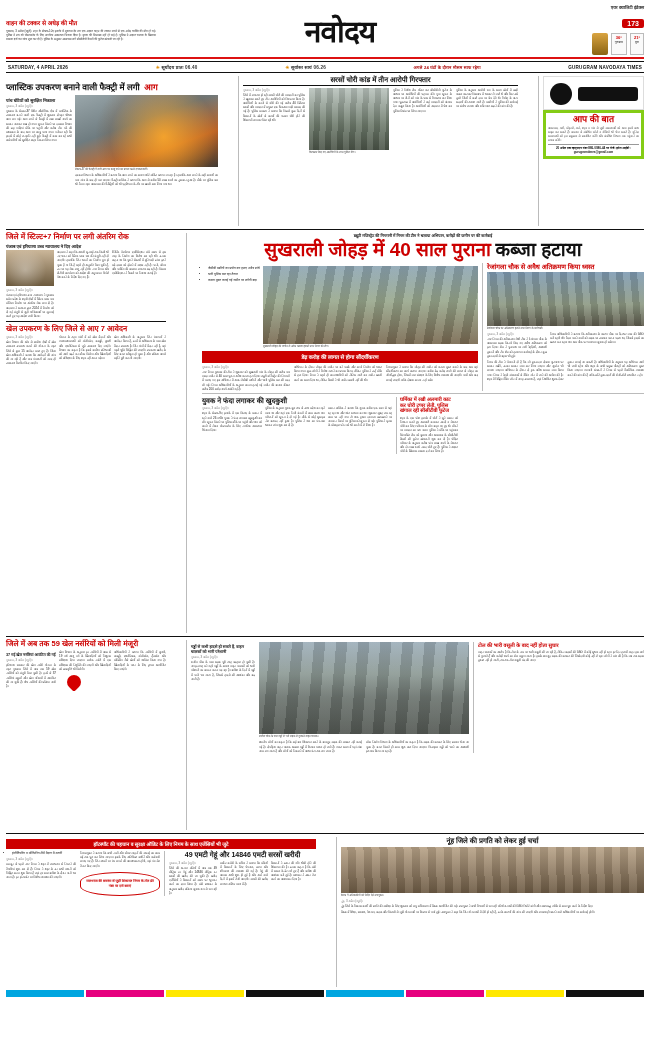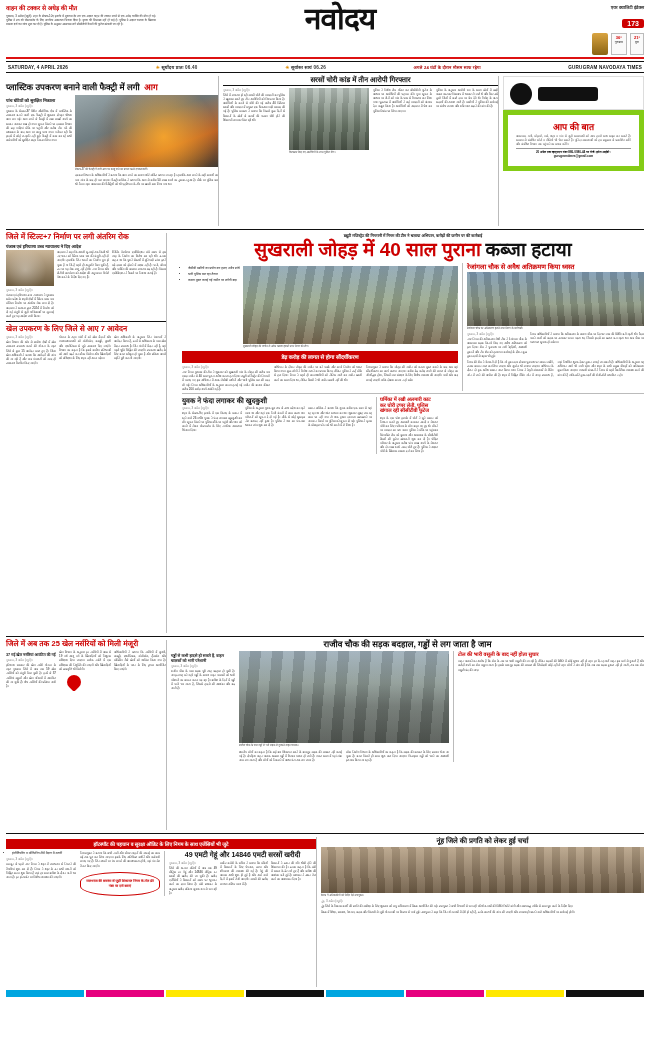--- a/index.html
+++ b/index.html
@@ -18,21 +18,21 @@
     font-size: 3.0px;
     line-height: 4.2px;
     text-align: justify;
     color: #222;
     word-break: break-word;
     overflow: hidden;
   }
 
   
   .masthead {
-    display:flex; align-items:flex-start; justify-content:space-between;
+    display:flex; align-items:center; justify-content:space-between;
     border-bottom: 2px solid #d11;
     padding-bottom:2px;
   }
   .mast-left { width: 150px; }
   .mast-left .teaser-title {
     font-size: 6px; font-weight:bold; color:#c00; margin-bottom:2px;
   }
   .mast-left .teaser-body { font-size:2.9px; line-height:4px; text-align:justify; color:#333; }
   .mast-center { flex:1; text-align:center; position:relative; }
   .navodaya {
@@ -58,21 +58,21 @@
     margin-top:2px; padding:2px 2px; font-size:4.6px; font-weight:bold;
     letter-spacing:0.2px;
   }
   .infostrip .date { color:#111; }
   .infostrip .sunrise, .infostrip .sunset { color:#333; font-weight:bold; }
   .infostrip .sunrise span.ic, .infostrip .sunset span.ic { color:#e08b00; }
   .infostrip .marquee { color:#a00; font-weight:bold; font-size:4.2px;}
   .infostrip .brand { color:#111; font-size:4.6px; }
 
   
-  .grid { display:flex; gap:0; margin-top:3px; }
+  .grid { display:flex; gap:20px; margin-top:3px; }
   .col { }
   .rule-v { border-left:0.5px solid #bbb; }
 
   .hdr {
     font-weight:bold; color:#c00; line-height:1.08;
     margin-bottom:2px;
   }
   .hdr.black { color:#111; }
   .hdr.huge { font-size:19px; }
   .hdr.mid { font-size:8.5px; }
@@ -87,21 +87,21 @@
   }
   .caption { font-size:2.7px; color:#444; line-height:3.4px; margin-top:1px; }
   .byline { font-size:3px; color:#777; margin-bottom:1px;}
 
   .photo { position:relative; overflow:hidden; background:#7a8a90; }
   .photo .shade { position:absolute; inset:0; }
   .divider { border-top:0.8px solid #111; margin:3px 0; }
   .thin-div { border-top:0.5px solid #bbb; margin:2px 0; }
 
   .aapki {
-    background:#fff; border:5px solid #84cc16; padding:8px;
+    background:#fff; border:3px solid #84cc16; padding:2px;
   }
   .aapki .t { color:#c00; font-weight:bold; font-size:9px; text-align:center; line-height:1.05;}
   .aapki .sub { font-size:3px; text-align:justify; line-height:4px; color:#333; margin-top:2px;}
   .aapki .foot { font-size:3px; text-align:center; color:#111; font-weight:bold; margin-top:2px; border-top:0.5px solid #999; padding-top:1px;}
 
   .redbar {
     background:#c00; color:#fff; font-size:5.4px; font-weight:bold;
     text-align:center; padding:2px 3px;
   }
   .bullets { font-size:3.2px; line-height:4.4px; color:#222; }
@@ -352,41 +352,40 @@
           <div class="body-text" style="margin-top:1px">शहर के एक पॉश इलाके में चोरों ने सूने मकान को निशाना बनाते हुए अलमारी काटकर नकदी व जेवरात चोरी कर लिए। परिवार के लोग बाहर गए हुए थे। लौटने पर वारदात का पता चला। पुलिस ने मौके पर पहुंचकर फिंगरप्रिंट टीम को बुलाया और आसपास के सीसीटीवी कैमरों की फुटेज खंगालनी शुरू कर दी है। पीड़ित परिवार के अनुसार करीब पांच लाख रुपये के जेवरात और दो लाख रुपये नकद चोरी हुए हैं। पुलिस ने अज्ञात चोरों के खिलाफ मामला दर्ज कर लिया है।</div>
         </div>
       </div>
     </div>
   </div>
 
   <div class="divider"></div>
 
   <div class="grid" style="height:190px">
     <div class="col" style="width:160px">
-      <div class="hdr xs" style="font-size:7.5px;line-height:8px">जिले में अब तक 25 खेल नर्सरियों को मिली मंजूरी</div>
+      <div class="hdr xs" style="font-size:7.5px;line-height:8px">जिले में अब तक 59 खेल नर्सरियों को मिली मंजूरी</div>
       <div class="grid" style="gap:3px;margin-top:1px">
         <div style="width:50px">
           <div class="subhead" style="font-size:3.8px">37 गई खेल नर्सरियां आवंटित की गईं</div>
           <div class="byline">गुरुग्राम, 3 अप्रैल (ब्यूरो)।</div>
           <div class="body-text">हरियाणा सरकार की खेल नर्सरी योजना के तहत गुरुग्राम जिले में अब तक 59 खेल नर्सरियों को मंजूरी मिल चुकी है। इनमें से 37 नर्सरियां स्कूलों और खेल परिसरों में आवंटित की जा चुकी हैं। शेष नर्सरियों की प्रक्रिया जारी है।</div>
         </div>
         <div style="width:52px">
           <div class="body-text">खेल विभाग के अनुसार इन नर्सरियों में आठ से 19 वर्ष आयु वर्ग के खिलाड़ियों को निशुल्क प्रशिक्षण दिया जाएगा। प्रत्येक नर्सरी में एक प्रशिक्षक की नियुक्ति की जाएगी और खिलाड़ियों को छात्रवृत्ति भी मिलेगी।</div>
           <div class="photo" style="height:18px;margin-top:2px;background:#fff;position:relative">
             <div style="position:absolute;left:8px;top:2px;width:14px;height:14px;background:#d40000;border-radius:50% 50% 50% 0;transform:rotate(-45deg);"></div>
           </div>
         </div>
         <div style="flex:1">
           <div class="body-text">अधिकारियों ने बताया कि नर्सरियों में कुश्ती, कबड्डी, एथलेटिक्स, वॉलीबॉल, हैंडबॉल और बॉक्सिंग जैसे खेलों को शामिल किया गया है। खिलाड़ियों के चयन के लिए ट्रायल आयोजित किए जाएंगे।</div>
         </div>
       </div>
     </div>
 
     <div class="col rule-v" style="flex:1;padding-left:4px">
-      <div class="hdr mid black" style="text-align:center">राजीव चौक की सड़क बदहाल, गड्ढों से लग जाता है जाम</div>
       <div class="grid" style="gap:4px;margin-top:2px">
         <div style="width:64px">
           <div class="subhead" style="font-size:4px">गड्ढों से कभी हादसे हो सकते हैं, वाहन चालकों को भारी परेशानी</div>
           <div class="byline">गुरुग्राम, 3 अप्रैल (ब्यूरो)।</div>
           <div class="body-text">राजीव चौक के पास सड़क पूरी तरह बदहाल हो चुकी है। जगह-जगह बने गहरे गड्ढों के कारण वाहन चालकों को भारी परेशानी का सामना करना पड़ रहा है। बारिश के दिनों में गड्ढों में पानी भर जाता है, जिससे हादसे की आशंका और बढ़ जाती है।</div>
         </div>
         <div style="width:210px">
           <div class="photo" style="height:92px;background:linear-gradient(180deg,#9fb0bb 0%,#8e9b96 35%,#6e7671 60%,#555a55 100%);">
             <div class="shade" style="background:repeating-linear-gradient(95deg, rgba(255,255,255,.07) 0 11px, rgba(0,0,0,.12) 11px 22px);"></div>
           </div>

